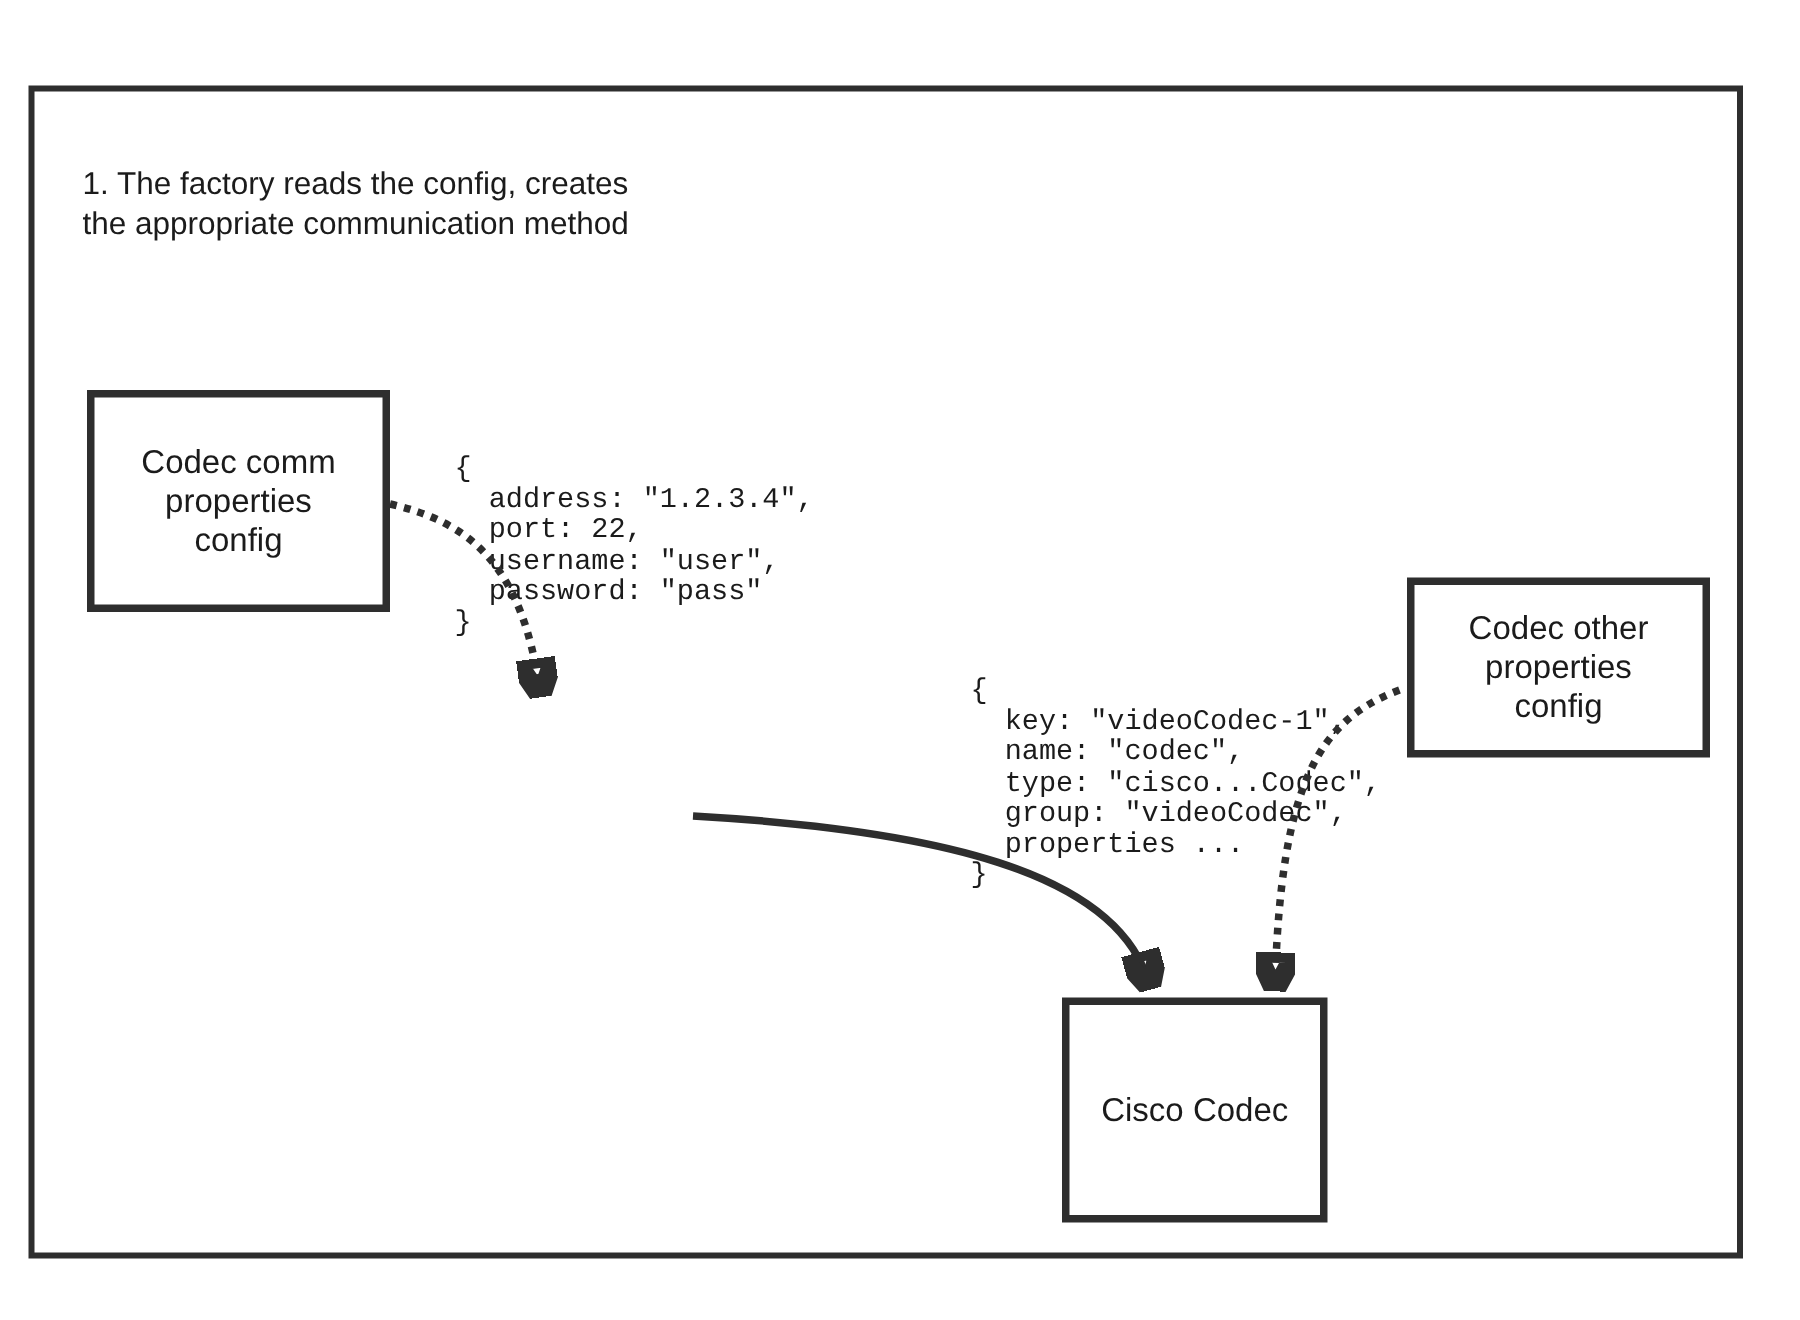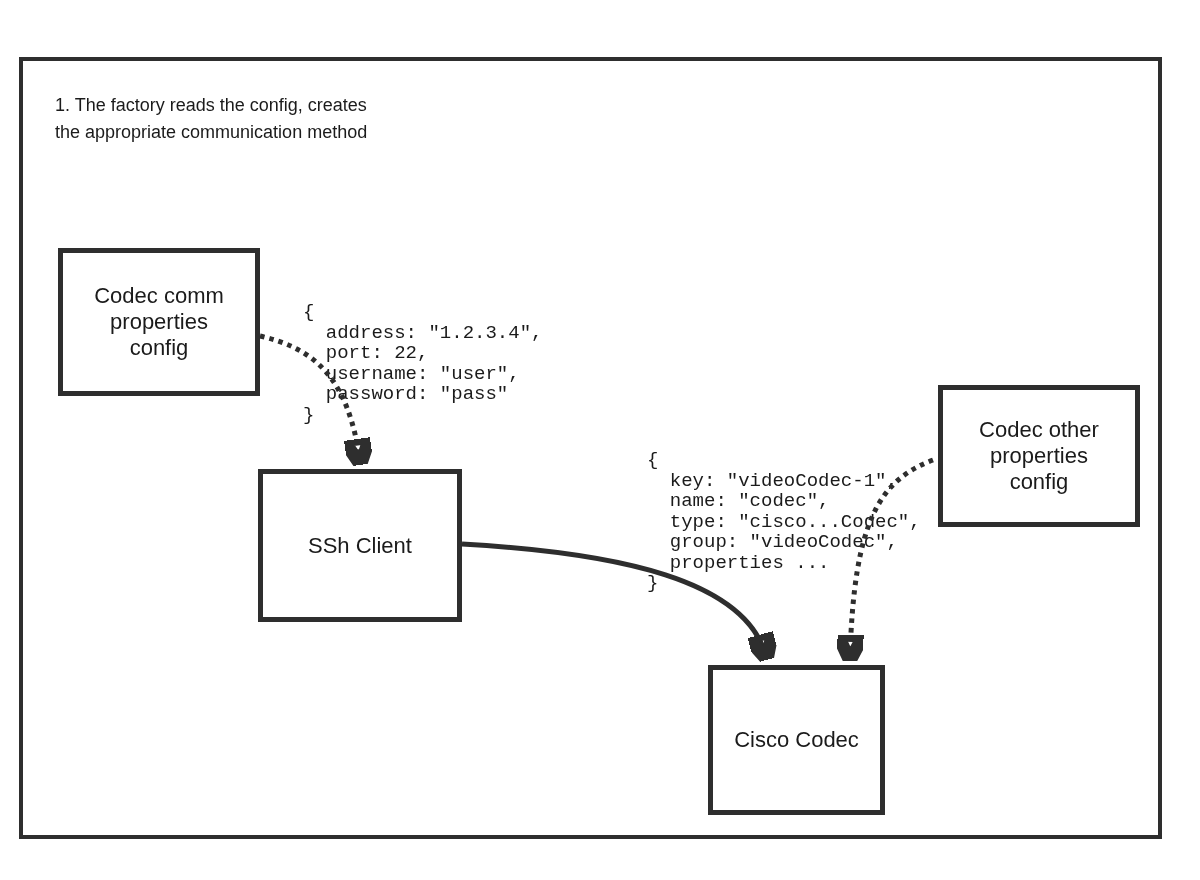--- a/index.html
+++ b/index.html
@@ -22,45 +22,46 @@
   .frame{
     position:absolute;
     left:19px; top:57px;
     width:1143px; height:782px;
     border:4px solid var(--ink);
     background:transparent;
   }
 
   .note{
     position:absolute;
-    font-size:18px;
+    font-size:21px;
     line-height:27px;
     white-space:pre-line;
     color:var(--text);
+    margin-top:17px;
   }
   .note-step1{ left:55px;  top:92px;  width:480px; }
   .note-step2{ left:633px; top:95px;  width:500px; }
   .note-result{ left:941px; top:685px; width:215px; }
 
   .box{
     position:absolute;
     border:5px solid var(--ink);
     background:var(--bg);
     display:flex;
     align-items:center;
     justify-content:center;
     text-align:center;
     font-size:22px;
     line-height:26px;
     white-space:pre-line;
     color:var(--text);
   }
-  .box-codec-comm { left:58px;  top:248px; width:202px; height:148px; }
+  .box-codec-comm { left:58px;  top:260px; width:202px; height:148px; }
   .box-ssh        { left:258px; top:469px; width:204px; height:153px; }
-  .box-codec-other{ left:938px; top:385px; width:202px; height:142px; }
+  .box-codec-other{ left:938px; top:385px; width:202px; height:120px; }
   .box-cisco      { left:708px; top:665px; width:177px; height:150px; }
 
   .code{
     position:absolute;
     font-family:"Liberation Mono", monospace;
     font-size:19px;
     line-height:20.5px;
     white-space:pre;
     color:var(--text);
   }
@@ -99,21 +100,20 @@
 properties
 config</div>
 
   <pre class="code code-comm">{
   address: "1.2.3.4",
   port: 22,
   username: "user",
   password: "pass"
 }</pre>
 
-  <div class="box box-ssh">SSh Client</div>
 
   <pre class="code code-codec">{
   key: "videoCodec-1",
   name: "codec",
   type: "cisco...Codec",
   group: "videoCodec",
   properties ...
 }</pre>
 
   <div class="box box-codec-other">Codec other

